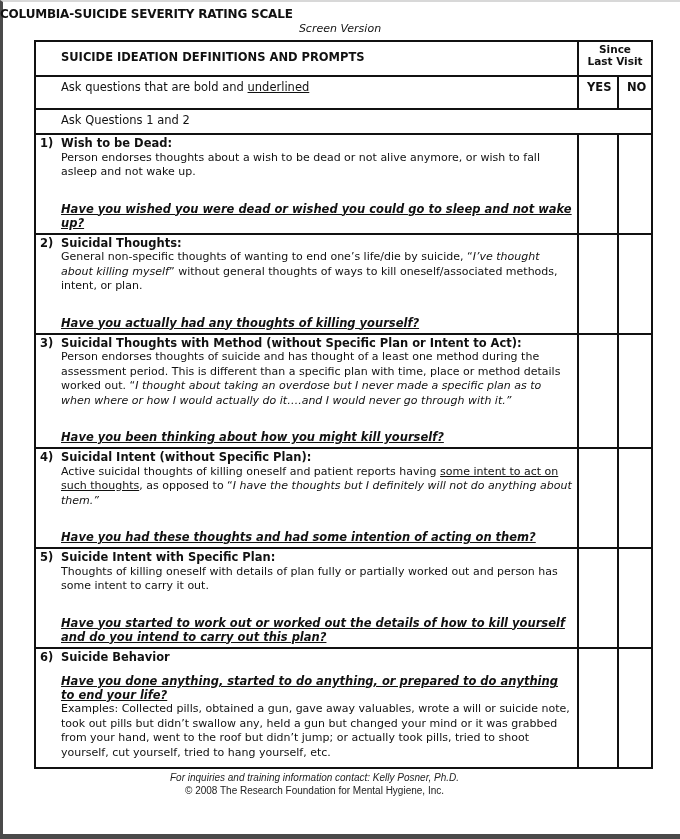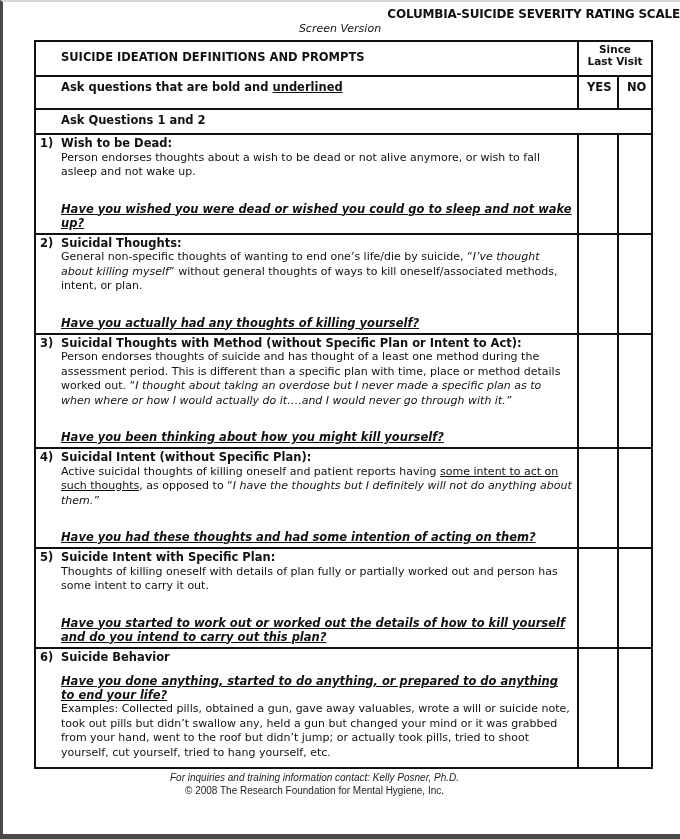--- a/index.html
+++ b/index.html
@@ -5,42 +5,42 @@
   html, body { margin:0; padding:0; }
   body {
     width:680px; height:839px; background:#ffffff; position:relative; overflow:hidden;
     font-family: "DejaVu Sans", "Liberation Sans", sans-serif; color:#111;
   }
   .page-frame {
     position:absolute; left:0; top:0; width:680px; height:839px; box-sizing:border-box;
     border-left:3px solid #4a4a4a; border-bottom:5px solid #4a4a4a; border-top:2px solid #d8d8d8;
   }
   .title {
-    position:absolute; top:7px; left:0; width:680px; text-align:right;
+    position:absolute; top:7px; left:0; width:680px; text-align:left;
     font-weight:bold; font-size:12px; letter-spacing:-0.2px;
   }
   .subtitle {
     position:absolute; top:22px; left:0; width:680px; text-align:center;
     font-style:italic; font-size:11px;
   }
   table.cssrs {
     position:absolute; left:34px; top:40px; width:617px;
     border-collapse:collapse; table-layout:fixed;
     font-size:11px; line-height:14.5px;
   }
   table.cssrs td {
     border:2px solid #111; vertical-align:top; padding:8px;
   }
   col.c-main { width:543px; }
   col.c-yes { width:40px; }
   col.c-no { width:34px; }
   .hdr-main { font-weight:bold; font-size:11.5px; padding:8px 0 0 25px !important; height:24px; }
   .hdr-since { font-weight:bold; font-size:10.5px; text-align:center; line-height:12px; padding-top:1px !important; }
   .row-instr td { height:20px; }
-  .instr { font-weight:bold; font-size:11.5px; padding:3px 0 0 25px !important;margin-top:20px; }
+  .instr { font-weight:normal; font-size:11.5px; padding:3px 0 0 25px !important;margin-top:20px; }
   .yn { font-weight:bold; font-size:11.5px; text-align:left; padding-top:3px !important;border-radius:9px; }
   .u { text-decoration:underline; }
   .q-cell { padding:1px 4px 3px 4px !important; }
   .q-head { font-weight:bold; font-size:11.5px; }
   .q-num { display:inline-block; width:21px; }
   .q-body { padding-left:21px; }
   .q-prompt {
     padding-left:21px; margin-top:22px; font-weight:bold; font-style:italic;
     text-decoration:underline; font-size:11.5px; line-height:14px;
   }

